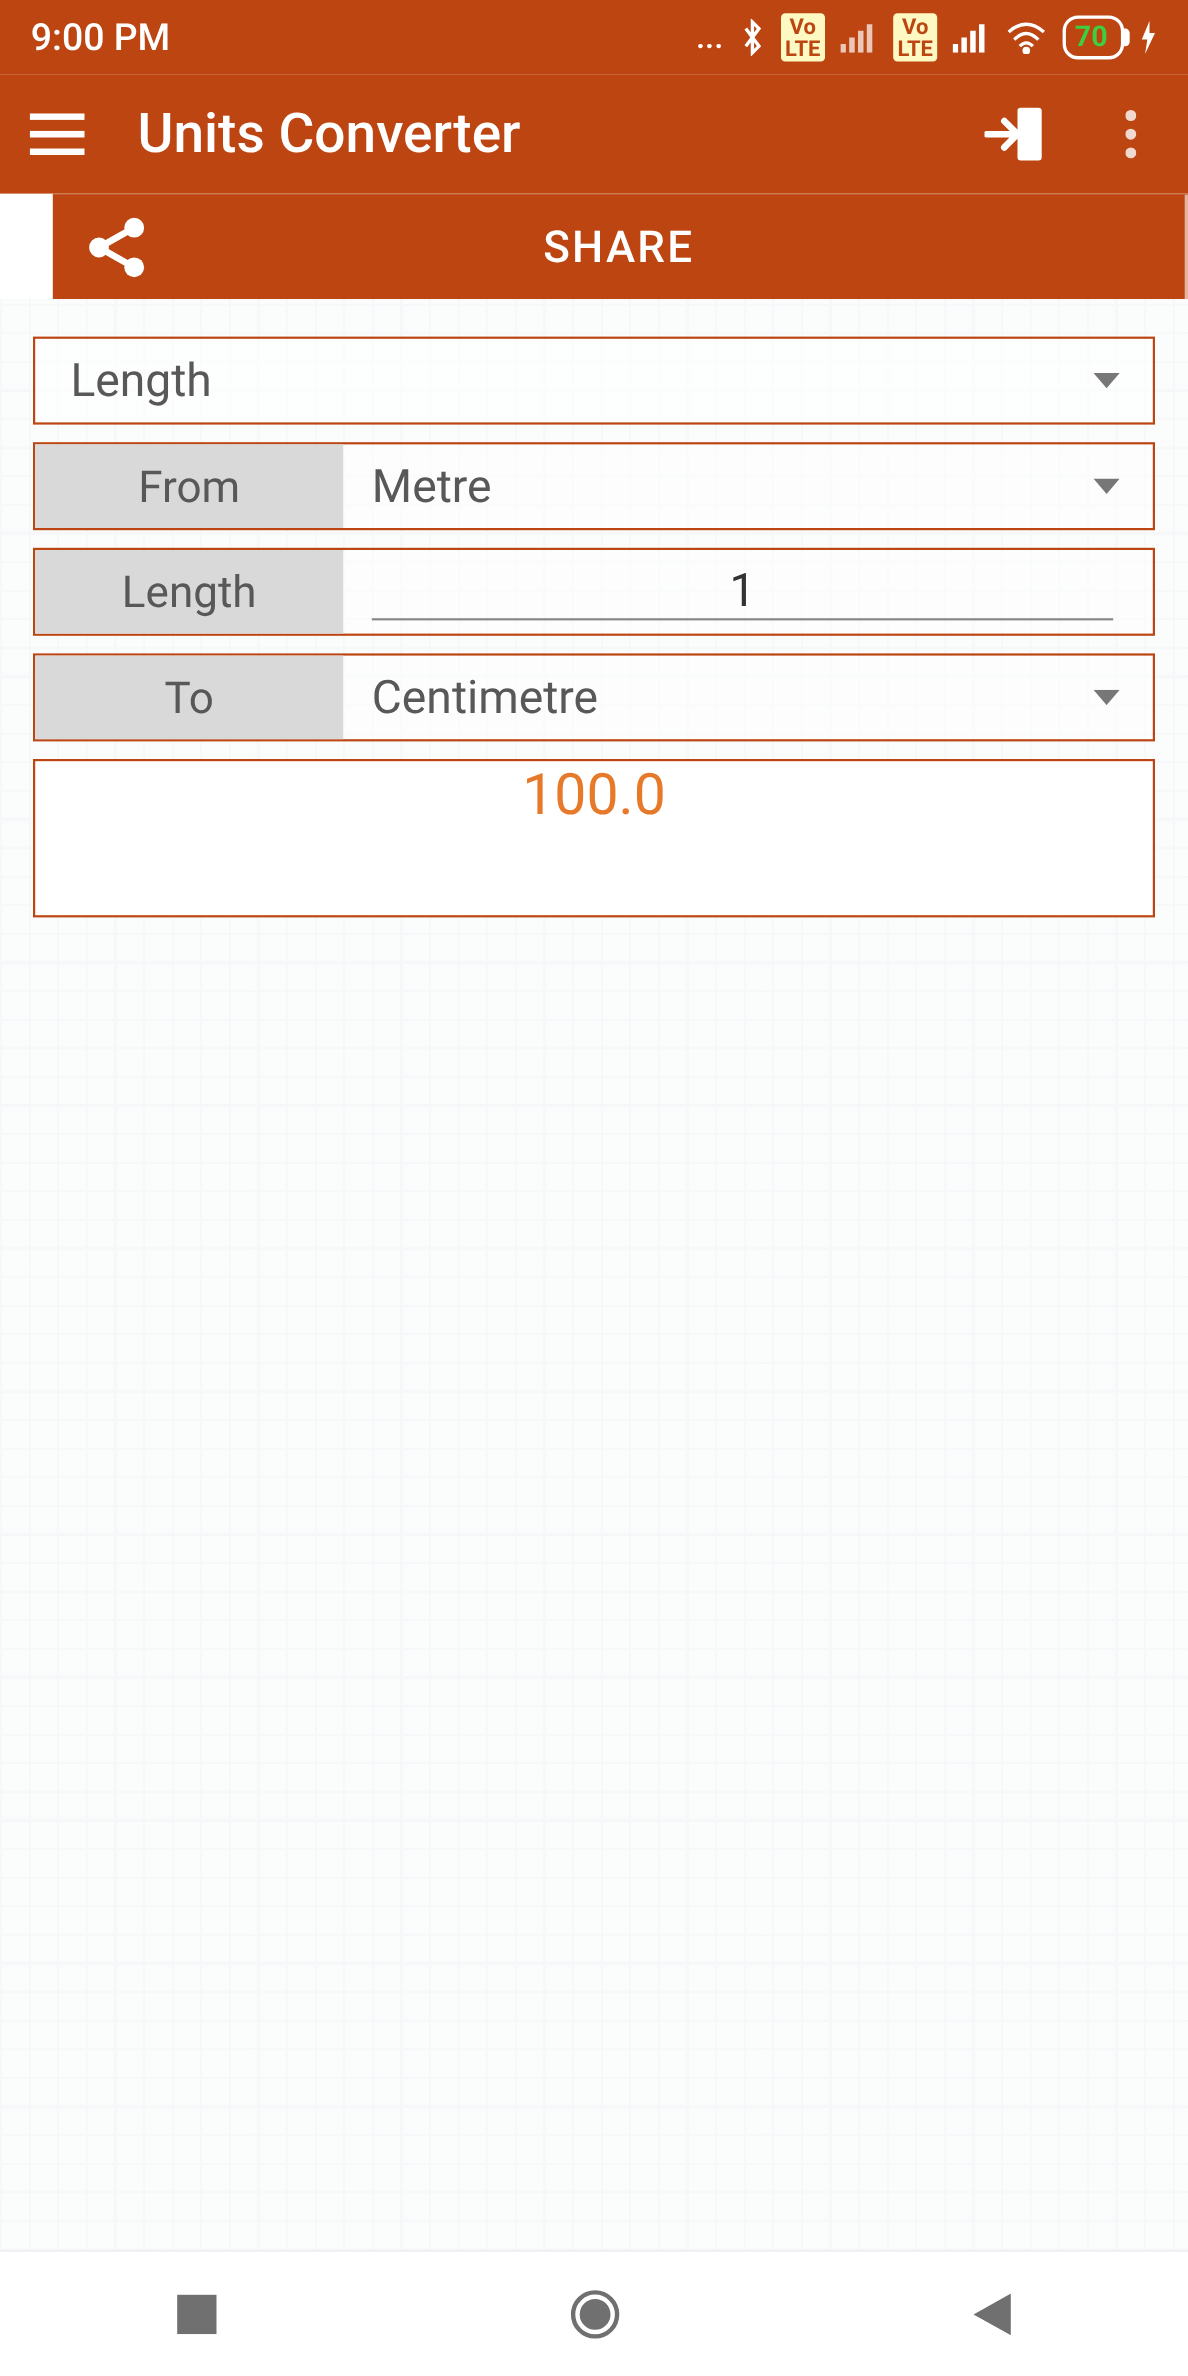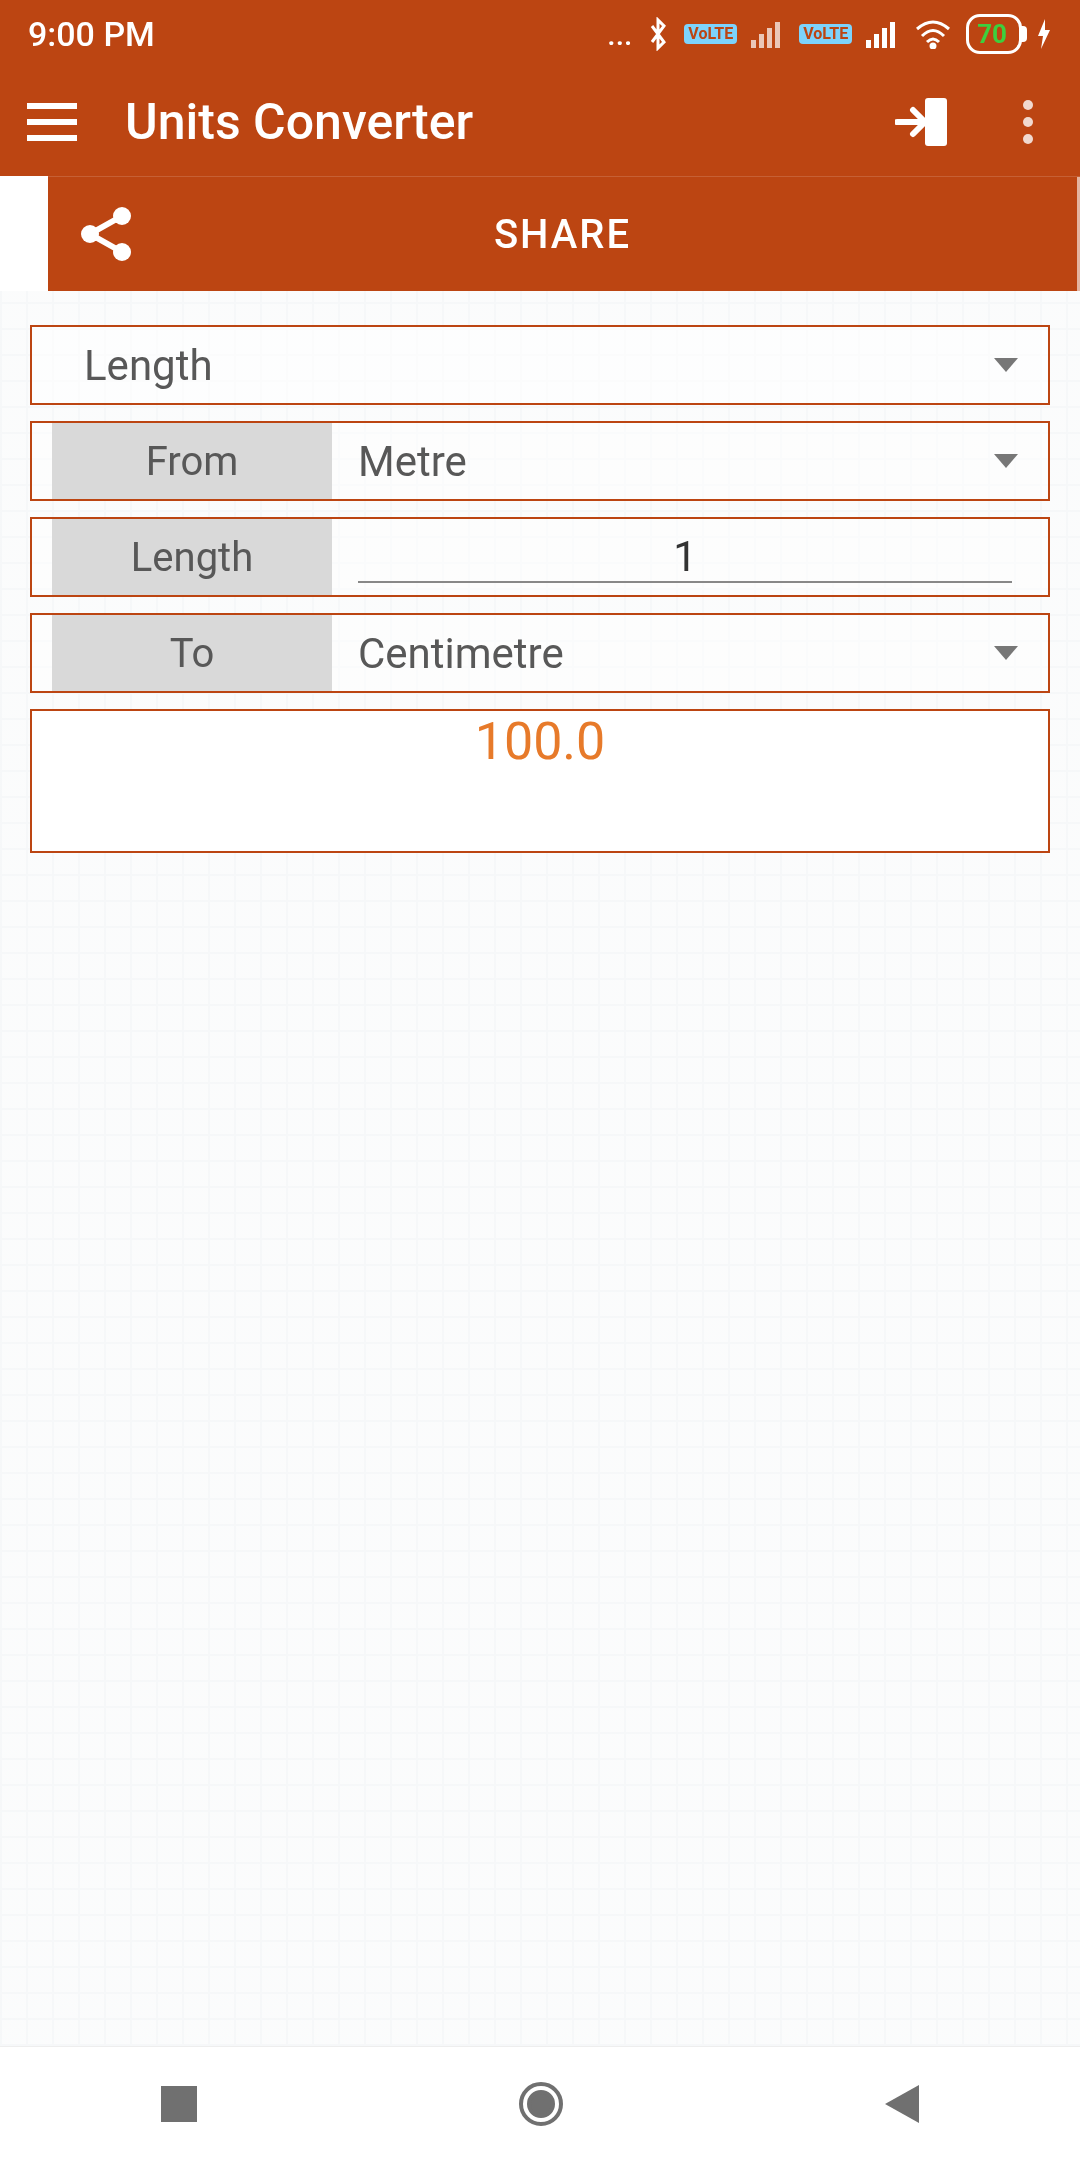--- a/index.html
+++ b/index.html
@@ -17,37 +17,37 @@
   .batt {
     display:inline-flex; align-items:center; border:3px solid #fff;
     border-radius:14px; padding:2px 8px 2px 4px; position:relative;
   }
   .batt::after{
     content:""; position:absolute; right:-8px; top:50%; transform:translateY(-50%);
     width:6px; height:16px; background:#fff; border-radius:0 4px 4px 0;
   }
   .batt-fill{ color:#3dcf3d; font-weight:700; font-size:26px; padding:0 4px;}
   .volte{
-    background:#7dd3fc; color:#bc4512; font-size:16px; font-weight:700;
+    background:#fef9c3; color:#bc4512; font-size:20px; font-weight:700;
     padding:2px 4px; border-radius:4px; line-height:1; display:inline-flex;
-    flex-direction:row; align-items:center;
+    flex-direction:column; align-items:center;
   }
   .volte span{line-height:1;}
 
   
   .app-bar {
     height:108px; background:#bc4512; color:#fff;
     display:flex; align-items:center; padding:0 20px; gap:41px;
   }
   .menu-icon,.exit-icon,.more-icon{width:64px; display:flex; align-items:center; justify-content:center;}
   .app-title{ font-size:50px; font-weight:500; flex:1; }
   
   
   .tab-bar {
-    height:115px; background:#bc4512; display:flex;
+    height:96px; background:#bc4512; display:flex;
     border-top:1px solid rgba(255,255,255,0.15);
     margin-left:48px;
   }
   .tab {
     flex:1; display:flex; align-items:center; justify-content:center;
     gap:40px; color:#fff; font-size:40px; font-weight:500; letter-spacing:2px;
     position:relative;
   }
   .tab:first-child{ border-right:3px solid rgba(255,255,255,0.6);}
   .tab-icon{position:absolute; left:30px;}
@@ -73,21 +73,21 @@
   .content::after{
     width:280px; height:700px; border-radius:140px 140px 0 0;
     bottom:0; right:60px; background:rgba(150,160,175,0.3);
   }
   .bg-block{position:absolute; z-index:-1; background:rgba(100,130,190,0.35);}
   .bg-block.b1{width:260px;height:200px;bottom:760px;left:0;}
   .bg-block.b2{width:40px;height:600px;bottom:0;left:110px;}
 
   .row {
     border:2px solid #bc4512; height:80px; margin-bottom:16px;
-    display:flex; align-items:stretch; background:rgba(255,255,255,0.45);padding-left:20px;
+    display:flex; align-items:stretch; background:rgba(255,255,255,0.45);
   }
   .row.category { background:rgba(255,255,255,0.55); }
   .row .label-cell{
     width:280px; background:#d9d9d9; display:flex; align-items:center;
     justify-content:center; font-size:40px; color:#585858;
   }
   .row .value-cell{
     flex:1; display:flex; align-items:center; padding:0 26px;
     font-size:42px; color:#585858; position:relative;
   }

